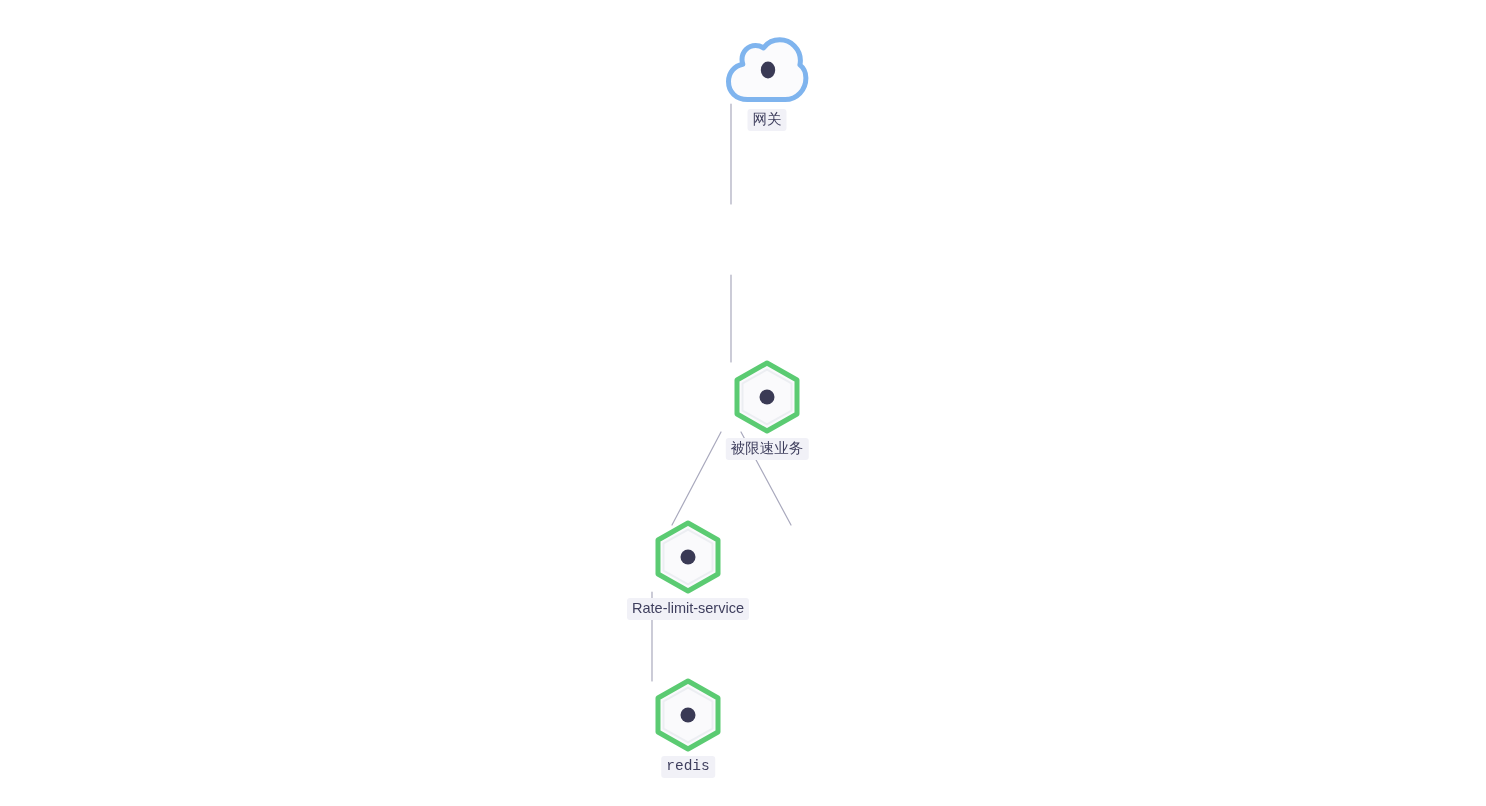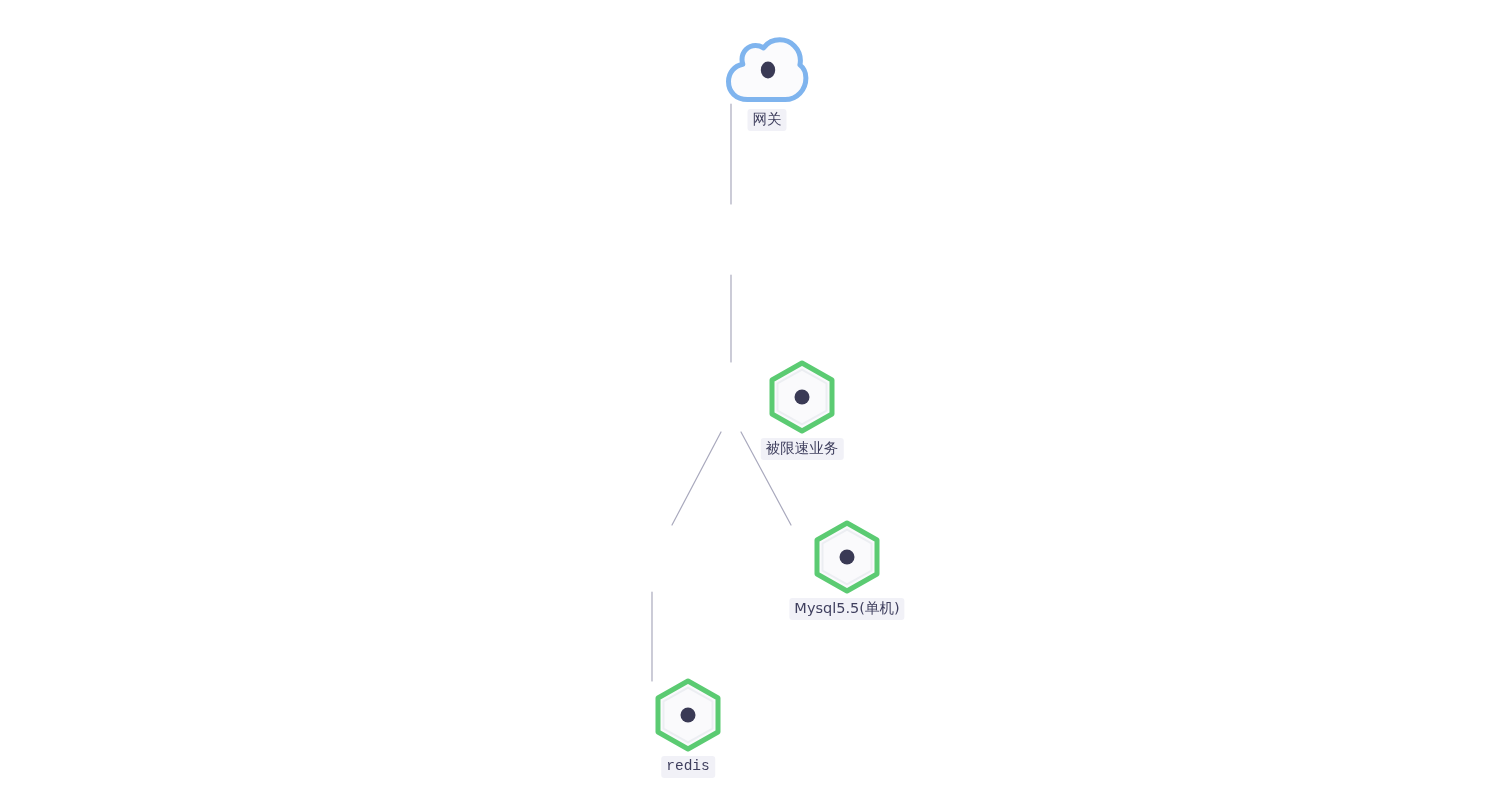--- a/index.html
+++ b/index.html
@@ -96,33 +96,33 @@
       <line x1="652" y1="592" x2="652" y2="681" stroke="#a9a9bd" stroke-width="1.2" stroke-linecap="round" class="edge-line"></line>
     </svg>
 
   <div id="node-layer">
       <div class="graph-node" style="left: 731px; top: 71px;">
         <div class="node-glyph"><svg width="86" height="72" viewBox="0 0 86 72">
             <path d="M23.5 64.5 C12.0 64.5 4.5 57.0 4.5 46.5 C4.5 37.5 10.5 30.8 18.8 29.2 C18.2 27.6 18.0 26.0 18.0 24.2 C18.0 16.5 24.0 10.4 31.6 10.4 C34.6 10.4 37.3 11.3 39.5 12.9 C43.2 8.0 49.1 4.8 55.8 4.8 C67.2 4.8 76.4 14.1 76.4 25.6 C76.4 27.1 76.2 28.5 75.9 29.9 C79.7 32.9 81.9 37.6 81.9 42.9 C81.9 54.8 72.9 64.5 61.2 64.5 Z" fill="#fbfbfd" stroke="#7fb4ee" stroke-width="5" stroke-linejoin="round"></path>
             <ellipse cx="44" cy="35" rx="7.2" ry="8.4" fill="#3a3a55"></ellipse>
           </svg><span class="node-label label-cjk">网关</span></div>
       </div>
-      <div class="graph-node" style="left: 766px; top: 397px;">
+      <div class="graph-node" style="left: 731px; top: 397px;">
         <div class="node-glyph"><svg width="72" height="78" viewBox="0 0 72 78">
             <polygon points="36.0,5.0 66.0,22.0 66.0,56.0 36.0,73.0 6.0,56.0 6.0,22.0" fill="#fafafc" stroke="#5bcb72" stroke-width="5" stroke-linejoin="round"></polygon>
             <polygon points="36.0,11.6 60.5,25.3 60.5,52.7 36.0,66.4 11.5,52.7 11.5,25.3" fill="none" stroke="#eceef2" stroke-width="2" stroke-linejoin="round"></polygon>
             <circle cx="36" cy="39" r="7.5" fill="#3a3a55"></circle>
           </svg><span class="node-label label-cjk">被限速业务</span></div>
       </div>
-      <div class="graph-node" style="left: 811px; top: 557px;">
+      <div class="graph-node" style="left: 652px; top: 557px;">
         <div class="node-glyph"><svg width="72" height="78" viewBox="0 0 72 78">
             <polygon points="36.0,5.0 66.0,22.0 66.0,56.0 36.0,73.0 6.0,56.0 6.0,22.0" fill="#fafafc" stroke="#5bcb72" stroke-width="5" stroke-linejoin="round"></polygon>
             <polygon points="36.0,11.6 60.5,25.3 60.5,52.7 36.0,66.4 11.5,52.7 11.5,25.3" fill="none" stroke="#eceef2" stroke-width="2" stroke-linejoin="round"></polygon>
             <circle cx="36" cy="39" r="7.5" fill="#3a3a55"></circle>
-          </svg><span class="node-label label-cjk">Mysql5.5(单机)</span></div>
+          </svg><span class="node-label">Rate-limit-service</span></div>
       </div>
       <div class="graph-node" style="left: 652px; top: 715px; font-family: Liberation Mono, monospace;">
         <div class="node-glyph"><svg width="72" height="78" viewBox="0 0 72 78">
             <polygon points="36.0,5.0 66.0,22.0 66.0,56.0 36.0,73.0 6.0,56.0 6.0,22.0" fill="#fafafc" stroke="#5bcb72" stroke-width="5" stroke-linejoin="round"></polygon>
             <polygon points="36.0,11.6 60.5,25.3 60.5,52.7 36.0,66.4 11.5,52.7 11.5,25.3" fill="none" stroke="#eceef2" stroke-width="2" stroke-linejoin="round"></polygon>
             <circle cx="36" cy="39" r="7.5" fill="#3a3a55"></circle>
           </svg><span class="node-label">redis</span></div>
       </div>
     </div>
 

